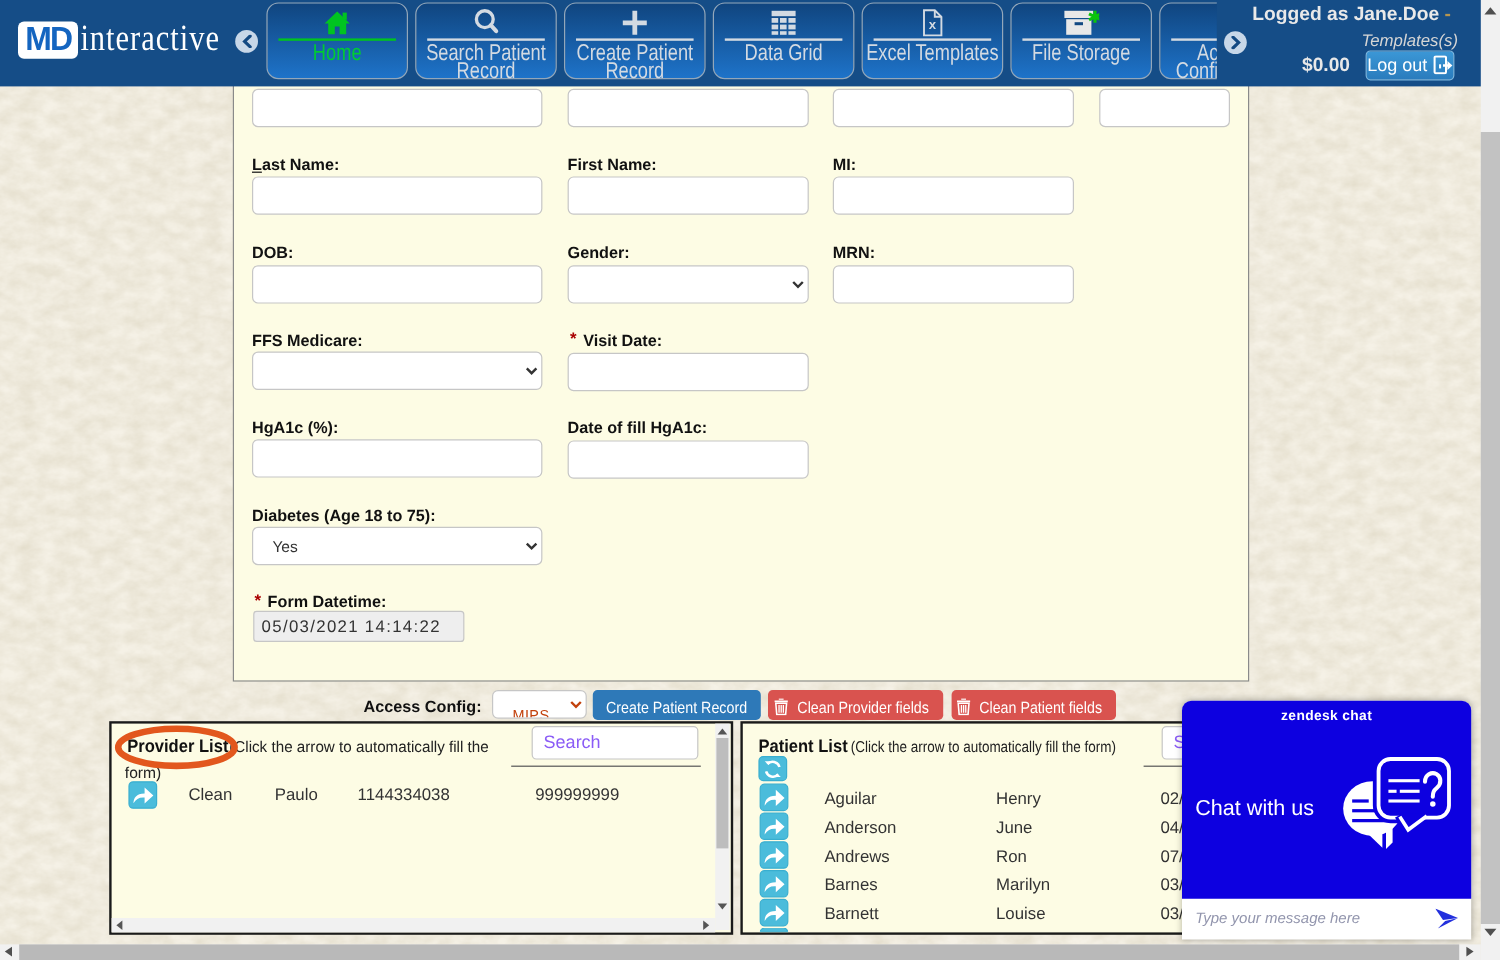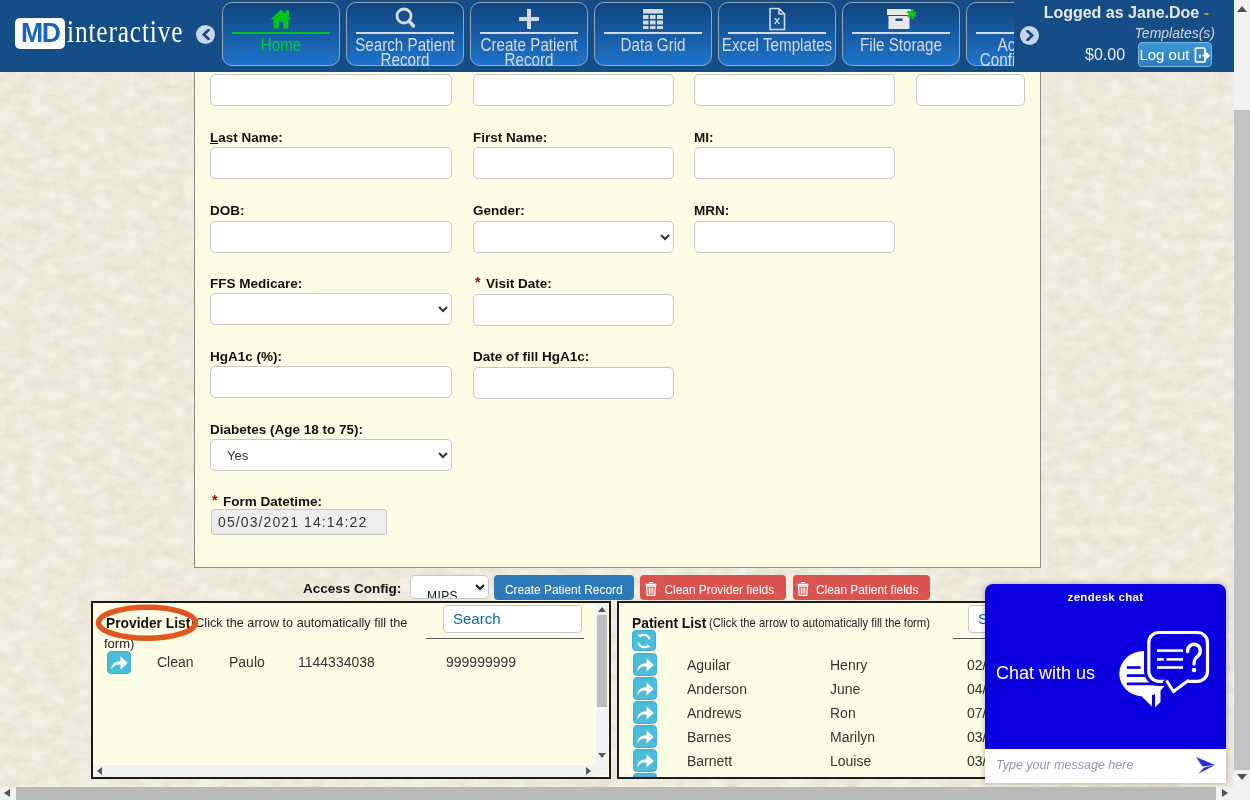--- a/index.html
+++ b/index.html
@@ -19,21 +19,21 @@
 .navbtn .sep { position:absolute; left:9px; right:9px; top:29px; height:2px; background:#d3dae2; }
 .navbtn .lbl { position:absolute; left:-20px; right:-20px; top:34px; font-size:19px; line-height:15px; transform:scaleX(.8); white-space:nowrap; }
 .navbtn .ic { position:absolute; left:0; right:0; top:4px; height:24px; }
 #btnhome { color:#0c3; }
 #btnhome .sep { background:#00c420; }
 
 #logbox { left:1014px; top:0; width:220px; height:71px; background:#154d87; color:#e8e8e8; }
 #loggedas { right:41px; top:4px; font-size:16px; font-weight:bold; white-space:nowrap; color:#e9e9e9; }
 #loggedas i { color:#b5954f; font-style:normal; font-weight:bold; }
 #indiv { right:35px; top:25px; font-size:14px; font-style:italic; color:#d5d5d5; }
-#money { left:1085px; top:46px; font-size:16px; font-weight:normal; color:#e8e8e8;}
+#money { left:1085px; top:46px; font-size:16px; font-weight:bold; color:#e8e8e8;}
 #logout { left:1138px; top:42px; width:74px; height:25px; border:1px solid #7db8e0; border-radius:4px;
   background:linear-gradient(#3b97d6,#2a7cbd); color:#fff; font-size:15px; text-align:center; line-height:23px;}
 
 #formpanel { left:194px; top:-40px; width:847px; height:608px; background:#fdfce4; border:1px solid #8a8a8a; }
 .flabel { position:absolute; font-size:13.5px; font-weight:bold; color:#111; white-space:nowrap; }
 .finput { position:absolute; height:32px; background:#fff; border:1px solid #c6c6c6; border-radius:5px; }
 .fselect { position:absolute; height:32px; background:#fff; border:1px solid #c6c6c6; border-radius:5px;
   font-size:13px; color:#333; padding-left:12px; font-family:"Liberation Sans",sans-serif;}
 .ast { color:#a90000; font-weight:bold; font-size:14px; }
 
@@ -41,21 +41,21 @@
   font-family:"Liberation Sans",sans-serif; text-align:center; line-height:29px;}
 
 .listpanel { background:#fdfce4; border:2px solid #1a1a1a; }
 .ptitle { font-weight:bold; font-size:15px; color:#111; white-space:nowrap; transform:scaleX(.92); transform-origin:left; }
 .cond { display:inline-block; transform:scaleX(.88); transform-origin:center; font-size:13.5px; }
 .psub { font-size:13px; color:#222; white-space:nowrap; transform-origin:left; }
 .bluebtn { position:absolute; width:24px; height:24px; background:#4bbcdb; border:1px solid #39aed0; border-radius:4px; overflow:hidden; }
 .rowtxt { position:absolute; font-size:14px; color:#333; white-space:nowrap; }
 .rowtxt2 { position:absolute; font-size:14px; color:#333; white-space:nowrap; }
 .searchin { position:absolute; height:28px; background:#fff; border:1px solid #c6c6c6; border-radius:4px;
-  font-size:15px; color:#0369a1; padding-left:9px; line-height:26px; }
+  font-size:15px; color:#8b5cf6; padding-left:9px; line-height:26px; }
 
 .sbtrack { position:absolute; background:#f1f1f1; }
 .sbthumb { position:absolute; background:#bdbdbd; }
 .arr { position:absolute; width:0; height:0; }
 
 #chat { left:985px; top:584px; width:241px; height:199px; border-radius:8px 8px 0 0;
   box-shadow:0 0 6px rgba(0,0,0,.3); background:#fff; }
 #chatblue { position:absolute; left:0; top:0; width:241px; height:165px; border-radius:8px 8px 0 0; background:#0d00e0; }
 #chathead { position:absolute; left:0; top:7px; width:241px; text-align:center; color:#fff; font-size:11.5px; font-weight:bold; letter-spacing:.3px; }
 #chatwith { position:absolute; left:11px; top:79px; color:#fff; font-size:18px; }
@@ -101,21 +101,21 @@
     <div class="finput" style="left:473px;top:367px;width:201px;"></div>
     <div class="flabel" style="left:210px;top:422px">Diabetes (Age 18 to 75):</div>
     <select class="fselect" style="left:210px;top:439px;width:242px"><option>Yes</option></select>
     <div class="flabel" style="left:212px;top:492px"><span class="ast">*</span></div>
     <div class="flabel" style="left:223px;top:494px">Form Datetime:</div>
     <div class="finput" style="left:211px;top:509px;width:176px;height:26px;background:#eee;border-radius:3px;font-size:14px;color:#333;line-height:24px;padding-left:6px;letter-spacing:1.1px">05/03/2021 14:14:22</div>
   </div>
 
 <div id="accessrow" class="abs" style="left:0;top:0;width:1250px;height:800px">
     <div class="flabel" style="left:303px;top:581px">Access Config:</div>
-    <select class="fselect" style="left:410px;top:575px;width:79px;height:24px;font-size:12px;color:#0f172a;letter-spacing:.4px;padding-top:12px">
+    <select class="fselect" style="left:410px;top:575px;width:79px;height:24px;font-size:12px;color:#c2410c;letter-spacing:.4px;padding-top:12px">
 <option>MIPS</option></select>
     <div class="btn" style="left:494px;top:575px;width:140px;background:#2e79b8;"><span class="cond">Create Patient Record</span></div>
     <div class="btn" style="left:640px;top:575px;width:146px;background:#d9534f;"><svg width="12" height="14" viewBox="0 0 12 14" style="vertical-align:-2px">
         <path d="M4 0.5 h4 M0.5 2.5 h11" stroke="#fff" stroke-width="1.4" fill="none"></path>
         <path d="M1.5 4 h9 l-0.8 9.5 h-7.4 Z" fill="none" stroke="#fff" stroke-width="1.3"></path>
         <path d="M4.2 5.5 v6.5 M6 5.5 v6.5 M7.8 5.5 v6.5" stroke="#fff" stroke-width="1.1"></path>
       </svg><span class="cond"> Clean Provider fields</span></div>
     <div class="btn" style="left:793px;top:575px;width:137px;background:#d9534f;"><svg width="12" height="14" viewBox="0 0 12 14" style="vertical-align:-2px">
         <path d="M4 0.5 h4 M0.5 2.5 h11" stroke="#fff" stroke-width="1.4" fill="none"></path>
         <path d="M1.5 4 h9 l-0.8 9.5 h-7.4 Z" fill="none" stroke="#fff" stroke-width="1.3"></path>

